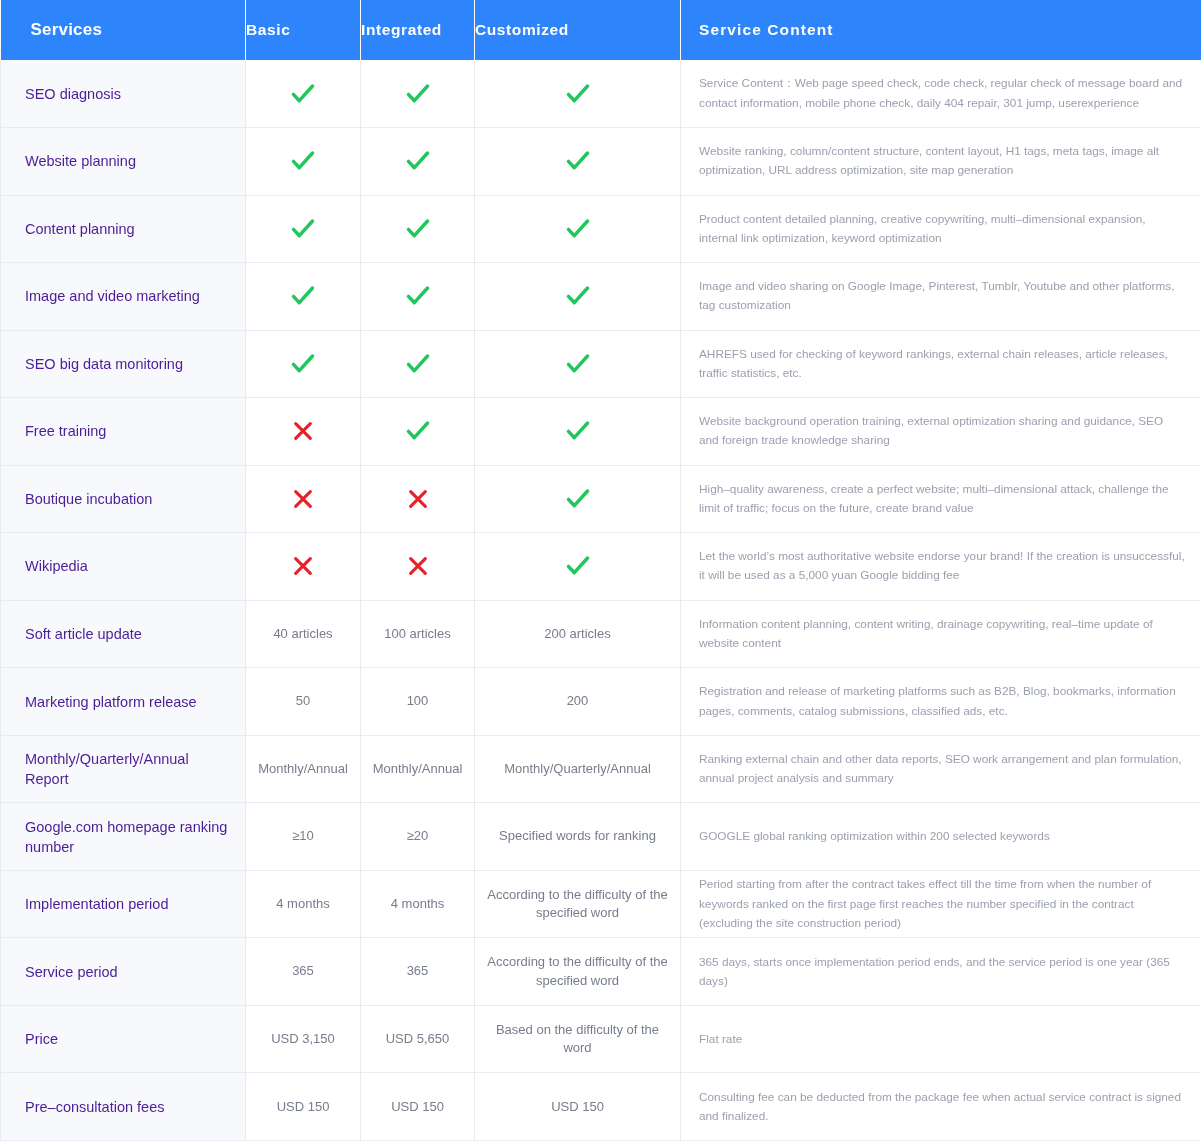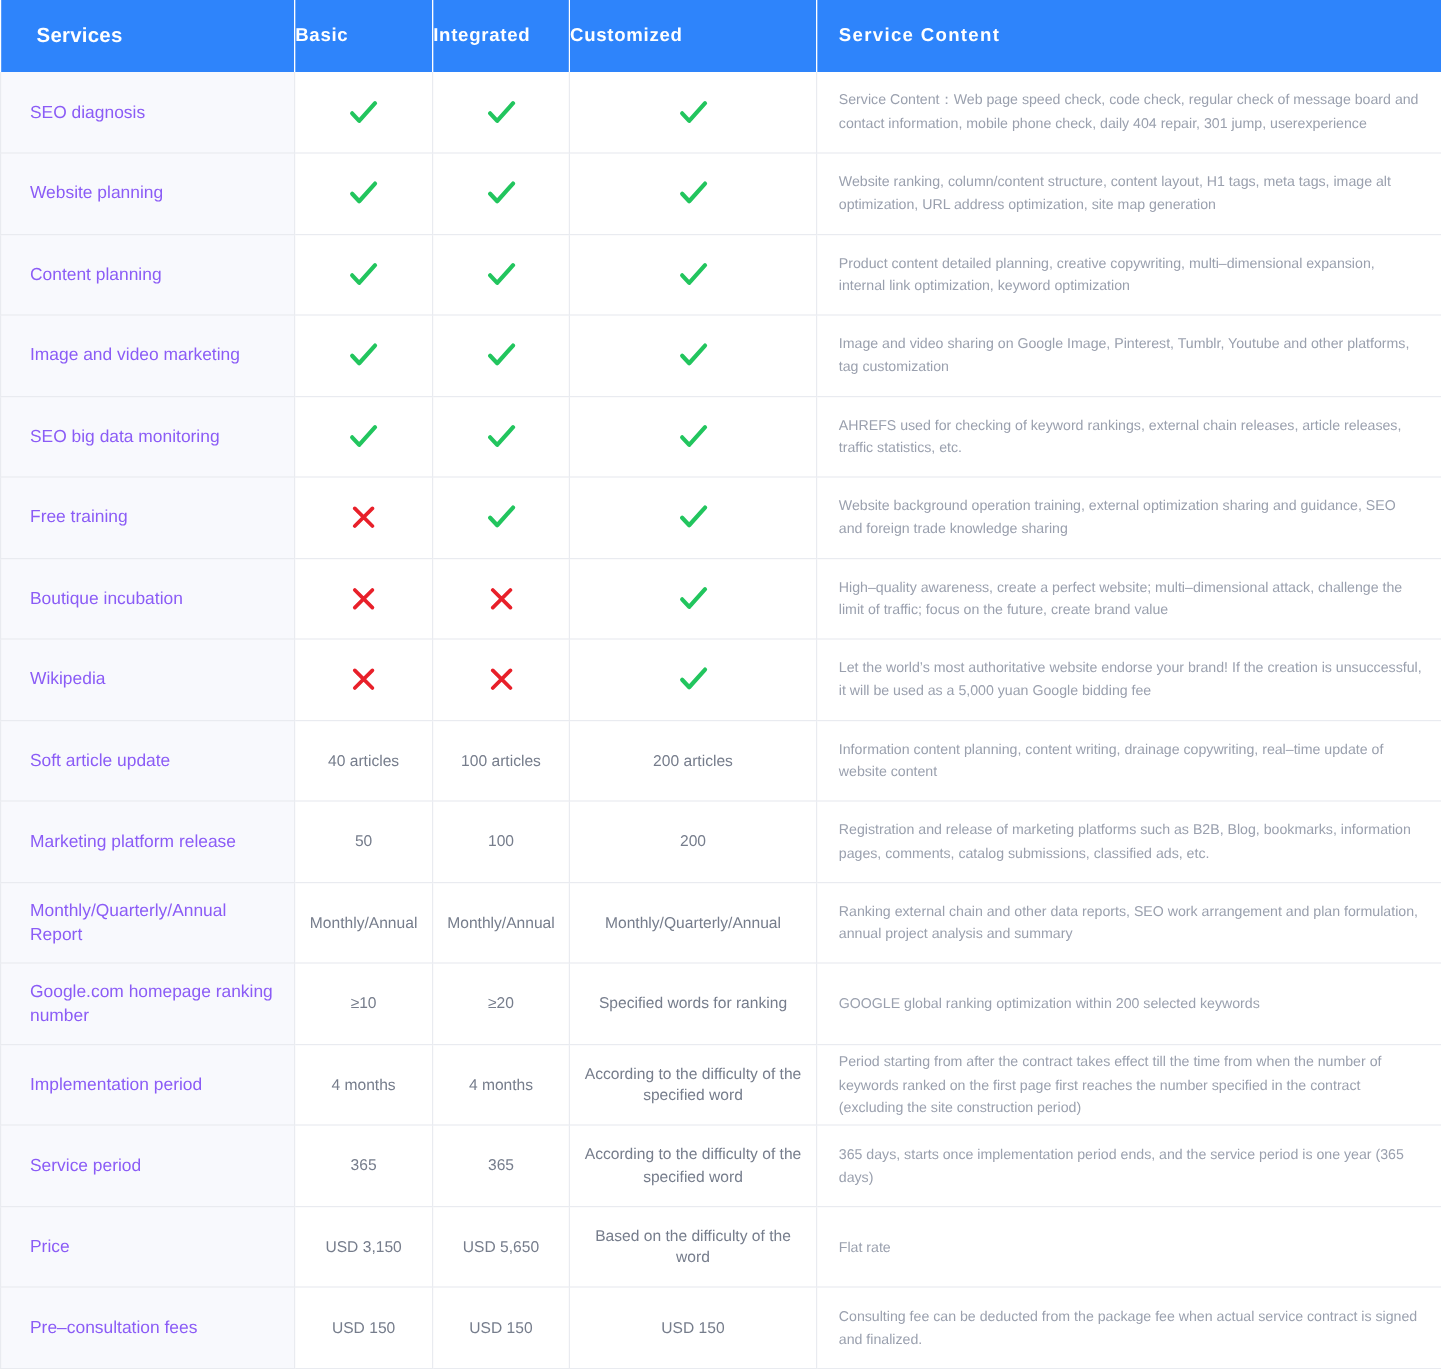--- a/index.html
+++ b/index.html
@@ -62,21 +62,21 @@
     border-bottom: 1px solid #e9ebf0;
     border-right: 1px solid #e9ebf0;
     vertical-align: middle;
     padding: 0;
   }
   tbody tr:last-child td { border-bottom: 1px solid #e9ebf0; }
 
   
   td.cell-service {
     background: #f8f9fd;
-    color: #8b5cf6;
+    color: #4c1d95;
     font-size: 14.5px;
     text-align: left;
     padding-left: 24px;
     padding-right: 10px;
     line-height: 1.38;
     border-left: 1px solid #e9ebf0;
   }
 
   
   td.cell-plan {

